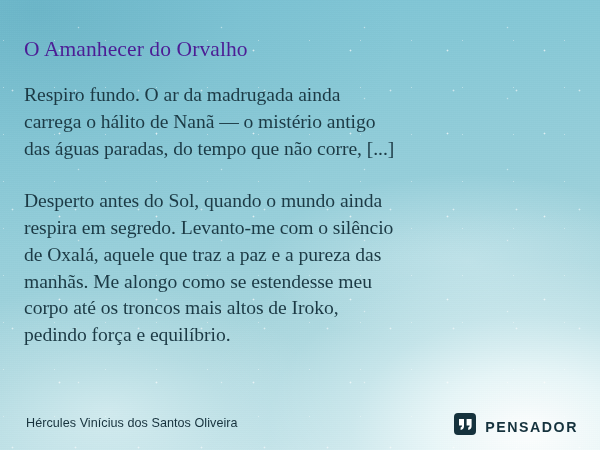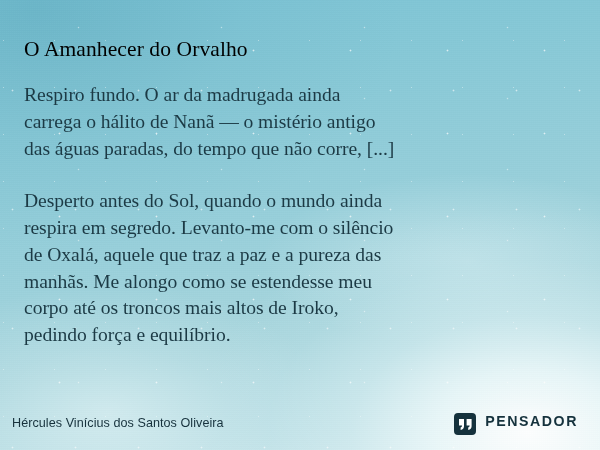--- a/index.html
+++ b/index.html
@@ -112,21 +112,21 @@
     height: 450px;
     box-sizing: border-box;
     padding: 36px 22px 0 24px;
   }
 
   #quote-title {
     margin: 0;
     font-size: 21.5px;
     line-height: 1.22;
     font-weight: 400;
-    color: #000000;
+    color: #4c1d95;
     letter-spacing: 0.1px;
   }
 
   .quote-body {
     margin: 0;
     padding-top: 20px;
   }
 
   .quote-para {
     margin: 0;
@@ -144,36 +144,36 @@
   
   .footer {
     position: absolute;
     left: 0;
     right: 0;
     bottom: 0;
     height: 52px;
     display: flex;
     align-items: center;
     justify-content: space-between;
-    padding: 0 22px 0 12px;
+    padding: 0 22px 0 26px;
     box-sizing: border-box;
   }
 
   #author-name {
     font-family: "Liberation Sans", "DejaVu Sans", sans-serif;
     font-size: 12.6px;
     line-height: 1.2;
     color: #17323d;
     letter-spacing: 0.05px;
     white-space: nowrap;
   }
 
   .brand {
     display: flex;
-    align-items: flex-start;
+    align-items: flex-end;
     gap: 9px;
   }
 
   .brand-mark {
     width: 22px;
     height: 22px;
     border-radius: 4px;
     background: #15323d;
     display: flex;
     align-items: center;

